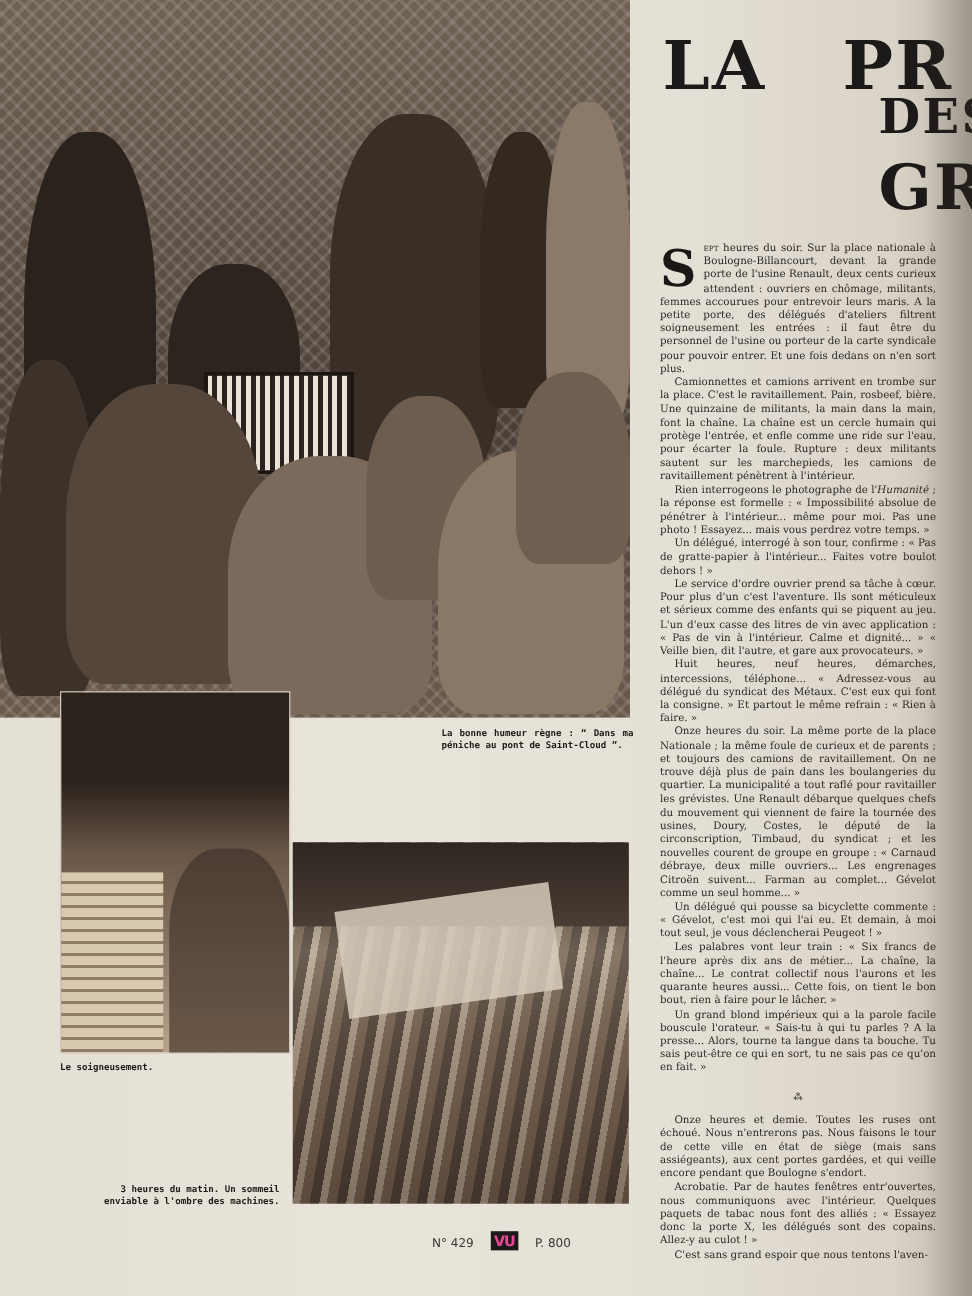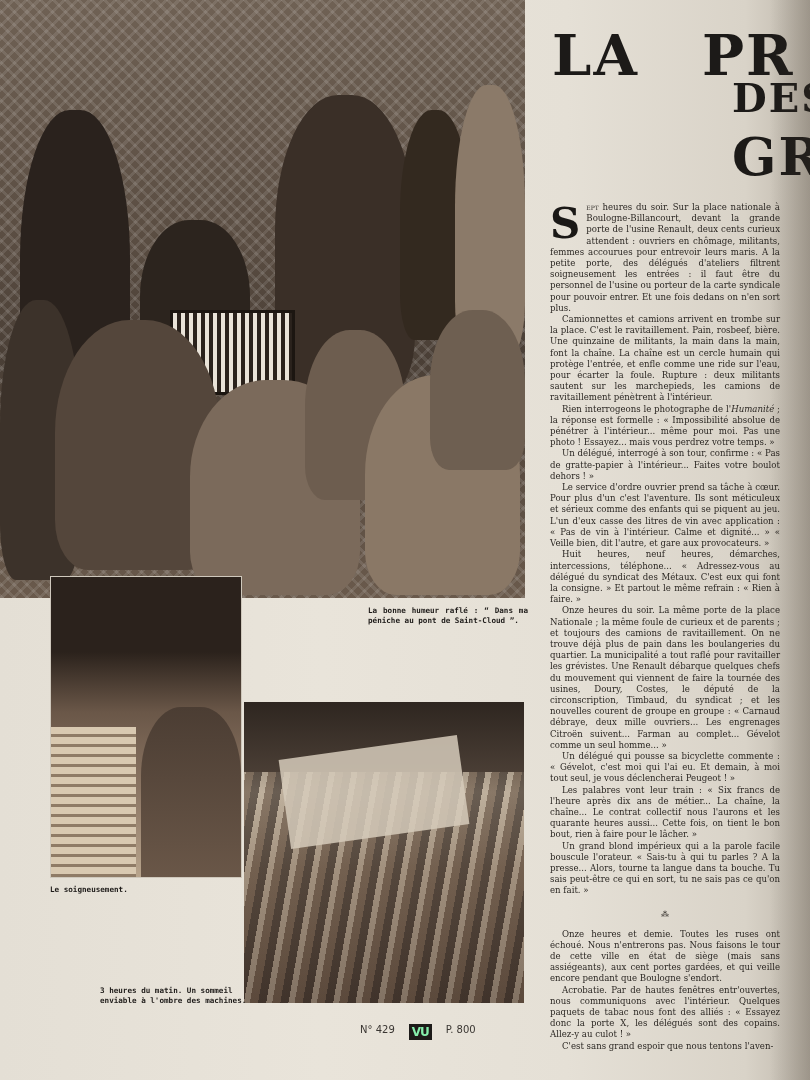--- a/index.html
+++ b/index.html
@@ -42,21 +42,21 @@
   }
 
   
   .caption {
     position: absolute;
     font-family: "DejaVu Sans Mono", monospace;
     font-weight: bold; font-size: 7.6px; line-height: 10px; color: #1e1b19;
   }
   .caption-main { left: 368px; top: 606px; width: 160px; text-align: justify; }
   .caption-supply { left: 50px; top: 885px; width: 190px; }
-  .caption-sleep { left: 100px; top: 986px; width: 150px; text-align: left; }
+  .caption-sleep { left: 83px; top: 986px; width: 150px; text-align: right; }
 
   
   .headline {
     position: absolute; left: 552px; top: 22px; width: 300px;
     font-family: "DejaVu Serif", serif; font-weight: bold;
     color: #1c1a18; letter-spacing: 2px; white-space: nowrap;
   }
   .headline .l1 { position: absolute; left: 0; top: 0; font-size: 56px; }
   .headline .l1b { position: absolute; left: 150px; top: 0; font-size: 56px; }
   .headline .l2 { position: absolute; left: 180px; top: 52px; font-size: 40px; }
@@ -74,25 +74,25 @@
     float: left; font-size: 42px; line-height: 36px; font-weight: bold;
     margin: 4px 6px 0 0; color: #1a1816;
   }
   .smallcaps { font-variant: small-caps; }
   .asterism { text-align: center; margin: 14px 0 10px 0; font-size: 8px; line-height: 8px; text-indent: 0 !important; }
   .article em { font-style: italic; }
 
   
   .folio {
     position: absolute; left: 360px; top: 1024px; width: 140px; height: 18px;
-    display: flex; align-items: flex-start; gap: 14px;
+    display: flex; align-items: flex-end; gap: 14px;
     font-family: "DejaVu Sans", sans-serif; font-size: 10px; color: #3a3632;
   }
   .vu-logo {
-    display: inline-block; background: #1d1b19; color: #86efac;
+    display: inline-block; background: #1d1b19; color: #ec4899;
     font-family: "DejaVu Sans", sans-serif; font-weight: bold; font-size: 12px;
     padding: 1px 3px; letter-spacing: -1px; line-height: 14px;
   }
 </style>
 </head>
 <body>
 
 <div class="page">
 
   <div class="photo photo-main" title="Strikers in good spirits: trumpet player, accordionist and workers seated together">
@@ -113,21 +113,21 @@
   <div class="photo photo-supply" title="Crowd of workers behind stacks of bread">
     <div style="position:absolute;left:0;top:150px;width:85px;height:152px;background:repeating-linear-gradient(180deg,#d9c9b1 0 7px,#8f7b66 7px 10px);"></div>
     <div style="position:absolute;left:90px;top:130px;width:100px;height:172px;background:linear-gradient(180deg,#4b3d33,#6a5748);border-radius:40% 40% 0 0;"></div>
   </div>
 
   <div class="photo photo-sleep" title="Two men sleeping under blankets among machines and newspapers">
     <div style="position:absolute;left:0;top:0;width:280px;height:70px;background:linear-gradient(180deg,#2e2620,#4a3e35);"></div>
     <div style="position:absolute;left:40px;top:45px;width:180px;height:90px;background:#d6cbbb;transform:rotate(-8deg);opacity:0.85;"></div>
   </div>
 
-  <div class="caption caption-main">La bonne humeur raflé : “ Dans ma péniche au pont de Saint-Cloud ”.</div>
+  <div class="caption caption-main">La bonne humeur règne : “ Dans ma péniche au pont de Saint-Cloud ”.</div>
   <div class="caption caption-supply">Le soigneusement.</div>
   <div class="caption caption-sleep">3 heures du matin. Un sommeil enviable à l'ombre des machines.</div>
 
   <div class="headline">
     <span class="l1">LA</span>
     <span class="l1b">PR</span>
     <span class="l2">DES</span>
     <span class="l3">GR</span>
   </div>
 

